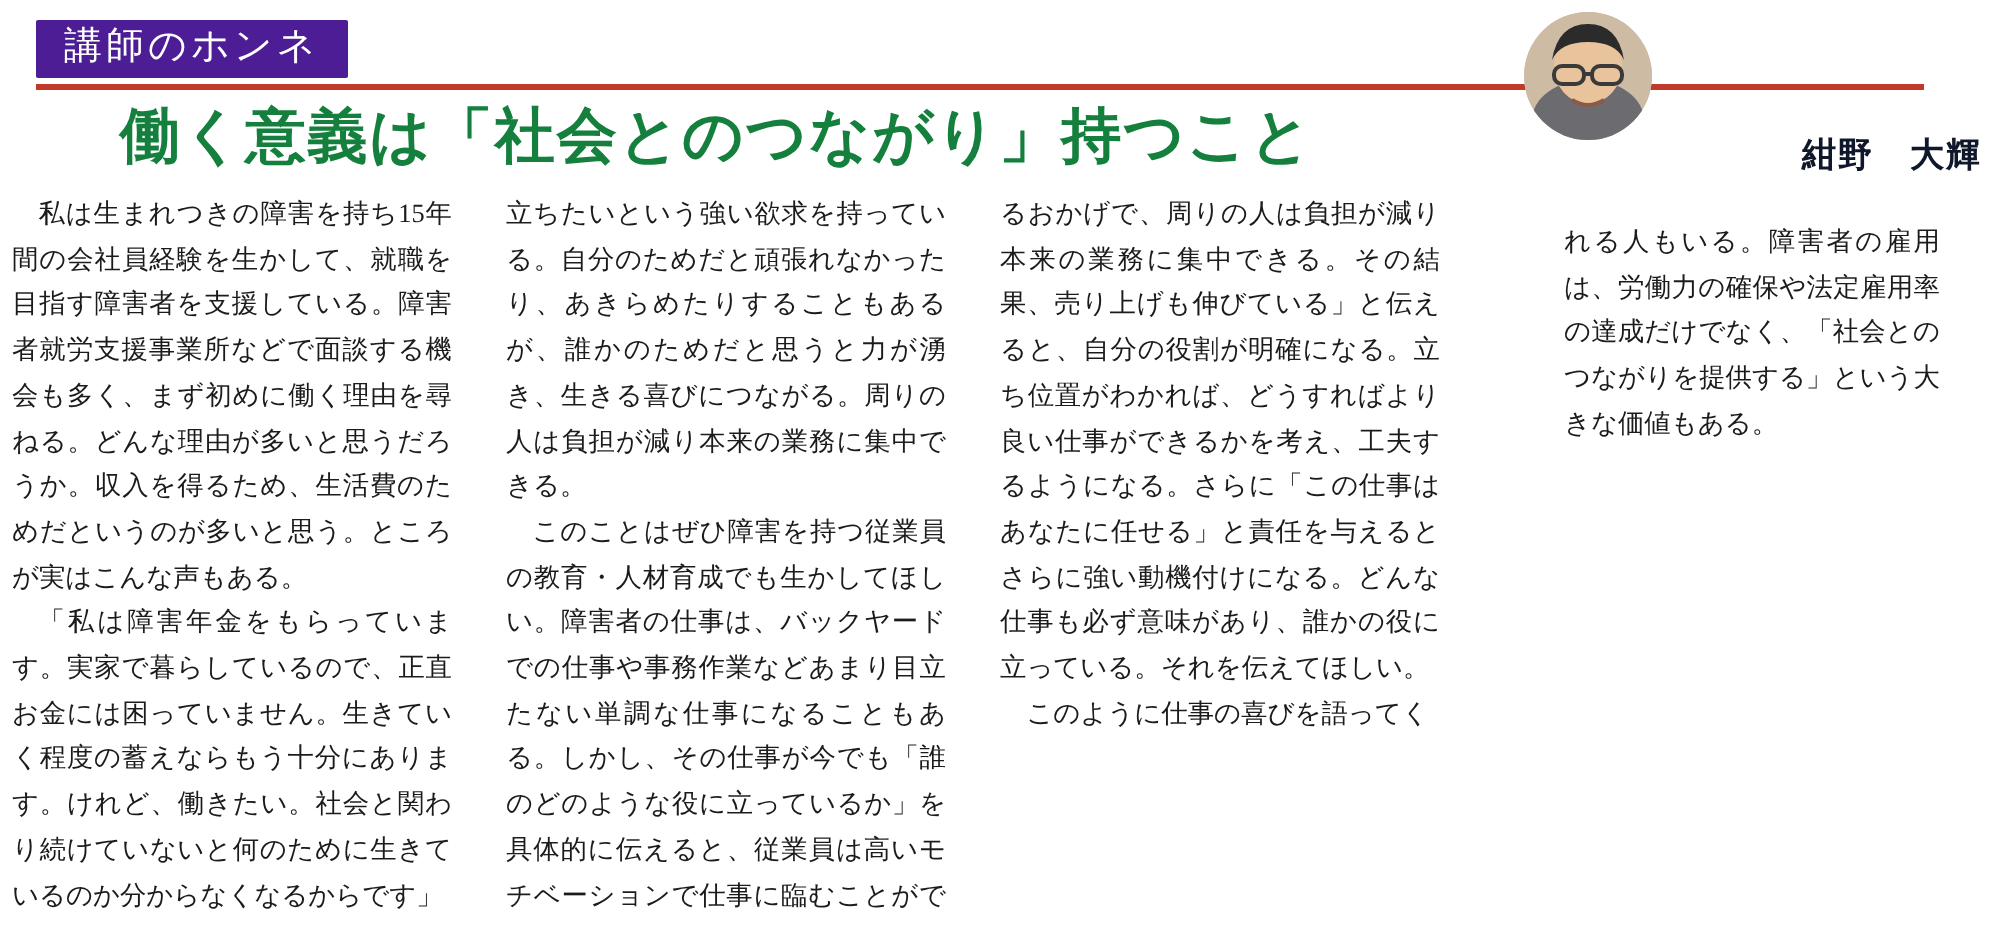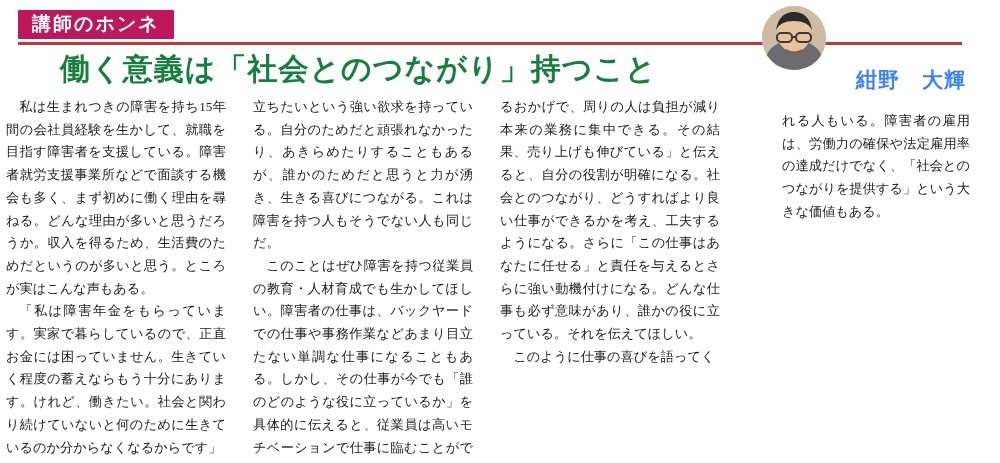--- a/index.html
+++ b/index.html
@@ -26,24 +26,24 @@
   
   .kicker-wrap {
     position: absolute;
     left: 18px;
     top: 10px;
     width: 300px;
     height: 30px;
   }
   .kicker {
     display: inline-block;
-    background: #be185d;
+    background: #4c1d95;
     color: #ffffff;
     font-family: "Liberation Sans", "DejaVu Sans", sans-serif;
-    font-weight: bold;
+    font-weight: normal;
     font-size: 19px;
     letter-spacing: 2px;
     padding: 4px 14px 5px 14px;
     line-height: 1.05;
     border-radius: 1px;
   }
   .kicker-rule {
     position: absolute;
     left: 18px;
     top: 42px;
@@ -74,27 +74,27 @@
     top: 6px;
     width: 64px;
     height: 64px;
     border-radius: 50%;
     overflow: hidden;
     background: #d8c6ae;
   }
   .portrait svg { display: block; }
   .byline {
     position: absolute;
-    left: 856px;
+    left: 901px;
     top: 66px;
     font-family: "Liberation Sans", "DejaVu Sans", sans-serif;
     font-weight: bold;
-    font-size: 21px;
+    font-size: 17px;
     letter-spacing: 1px;
-    color: #3b82f6;
+    color: #0f172a;
   }
 
   
   .columns {
     position: absolute;
     left: 6px;
     top: 96px;
     width: 964px;
     height: 360px;
   }
@@ -150,27 +150,27 @@
 
   <div class="columns">
 
     <div class="col" id="col1">
       <p>私は生まれつきの障害を持ち15年間の会社員経験を生かして、就職を目指す障害者を支援している。障害者就労支援事業所などで面談する機会も多く、まず初めに働く理由を尋ねる。どんな理由が多いと思うだろうか。収入を得るため、生活費のためだというのが多いと思う。ところが実はこんな声もある。</p>
       <p>「私は障害年金をもらっています。実家で暮らしているので、正直お金には困っていません。生きていく程度の蓄えならもう十分にあります。けれど、働きたい。社会と関わり続けていないと何のために生きているのか分からなくなるからです」</p>
       <p>人間は社会的動物だ。誰かの役に</p>
     </div>
 
     <div class="col" id="col2">
-      <p class="noindent">立ちたいという強い欲求を持っている。自分のためだと頑張れなかったり、あきらめたりすることもあるが、誰かのためだと思うと力が湧き、生きる喜びにつながる。これは障害を持つ人もそうでない人も同じだ。</p>
+      <p class="noindent">立ちたいという強い欲求を持っている。自分のためだと頑張れなかったり、あきらめたりすることもあるが、誰かのためだと思うと力が湧き、生きる喜びにつながる。周りの人は負担が減り本来の業務に集中できる。</p>
       <p>このことはぜひ障害を持つ従業員の教育・人材育成でも生かしてほしい。障害者の仕事は、バックヤードでの仕事や事務作業などあまり目立たない単調な仕事になることもある。しかし、その仕事が今でも「誰のどのような役に立っているか」を具体的に伝えると、従業員は高いモチベーションで仕事に臨むことができる。</p>
 
     </div>
 
     <div class="col" id="col3">
-      <p class="noindent">るおかげで、周りの人は負担が減り本来の業務に集中できる。その結果、売り上げも伸びている」と伝えると、自分の役割が明確になる。社会とのつながり、どうすればより良い仕事ができるかを考え、工夫するようになる。さらに「この仕事はあなたに任せる」と責任を与えるとさらに強い動機付けになる。どんな仕事も必ず意味があり、誰かの役に立っている。それを伝えてほしい。</p>
+      <p class="noindent">るおかげで、周りの人は負担が減り本来の業務に集中できる。その結果、売り上げも伸びている」と伝えると、自分の役割が明確になる。立ち位置がわかれば、どうすればより良い仕事ができるかを考え、工夫するようになる。さらに「この仕事はあなたに任せる」と責任を与えるとさらに強い動機付けになる。どんな仕事も必ず意味があり、誰かの役に立っている。それを伝えてほしい。</p>
       <p>このように仕事の喜びを語ってく</p>
     </div>
 
     <div class="col" id="col4">
       <p class="tail noindent">れる人もいる。障害者の雇用は、労働力の確保や法定雇用率の達成だけでなく、「社会とのつながりを提供する」という大きな価値もある。</p>
     </div>
 
   </div>
 </div>
 

